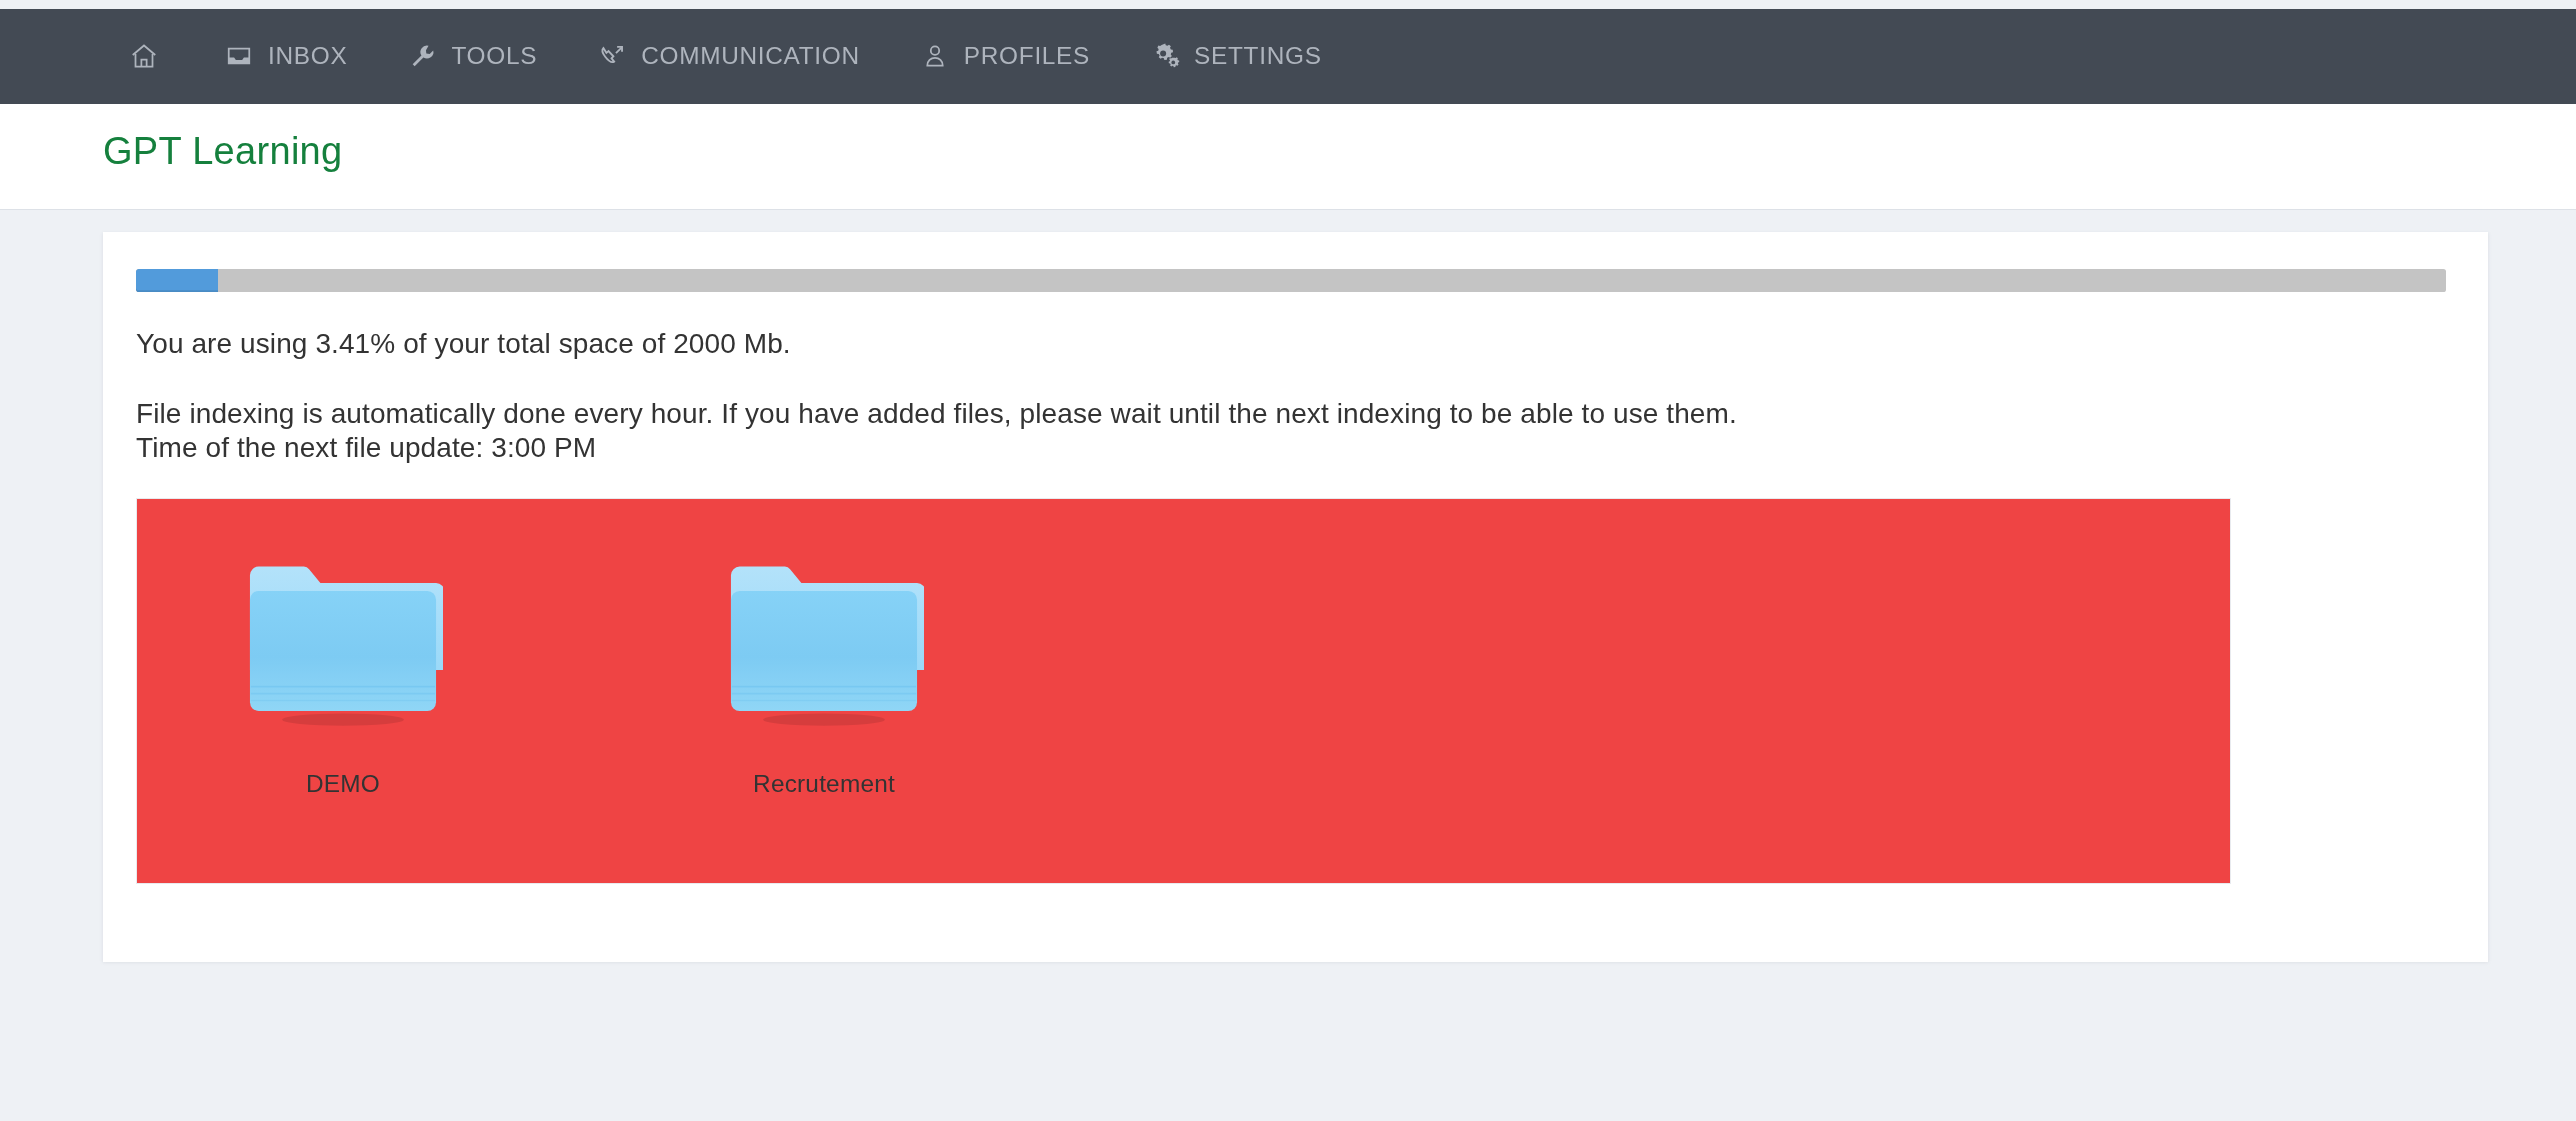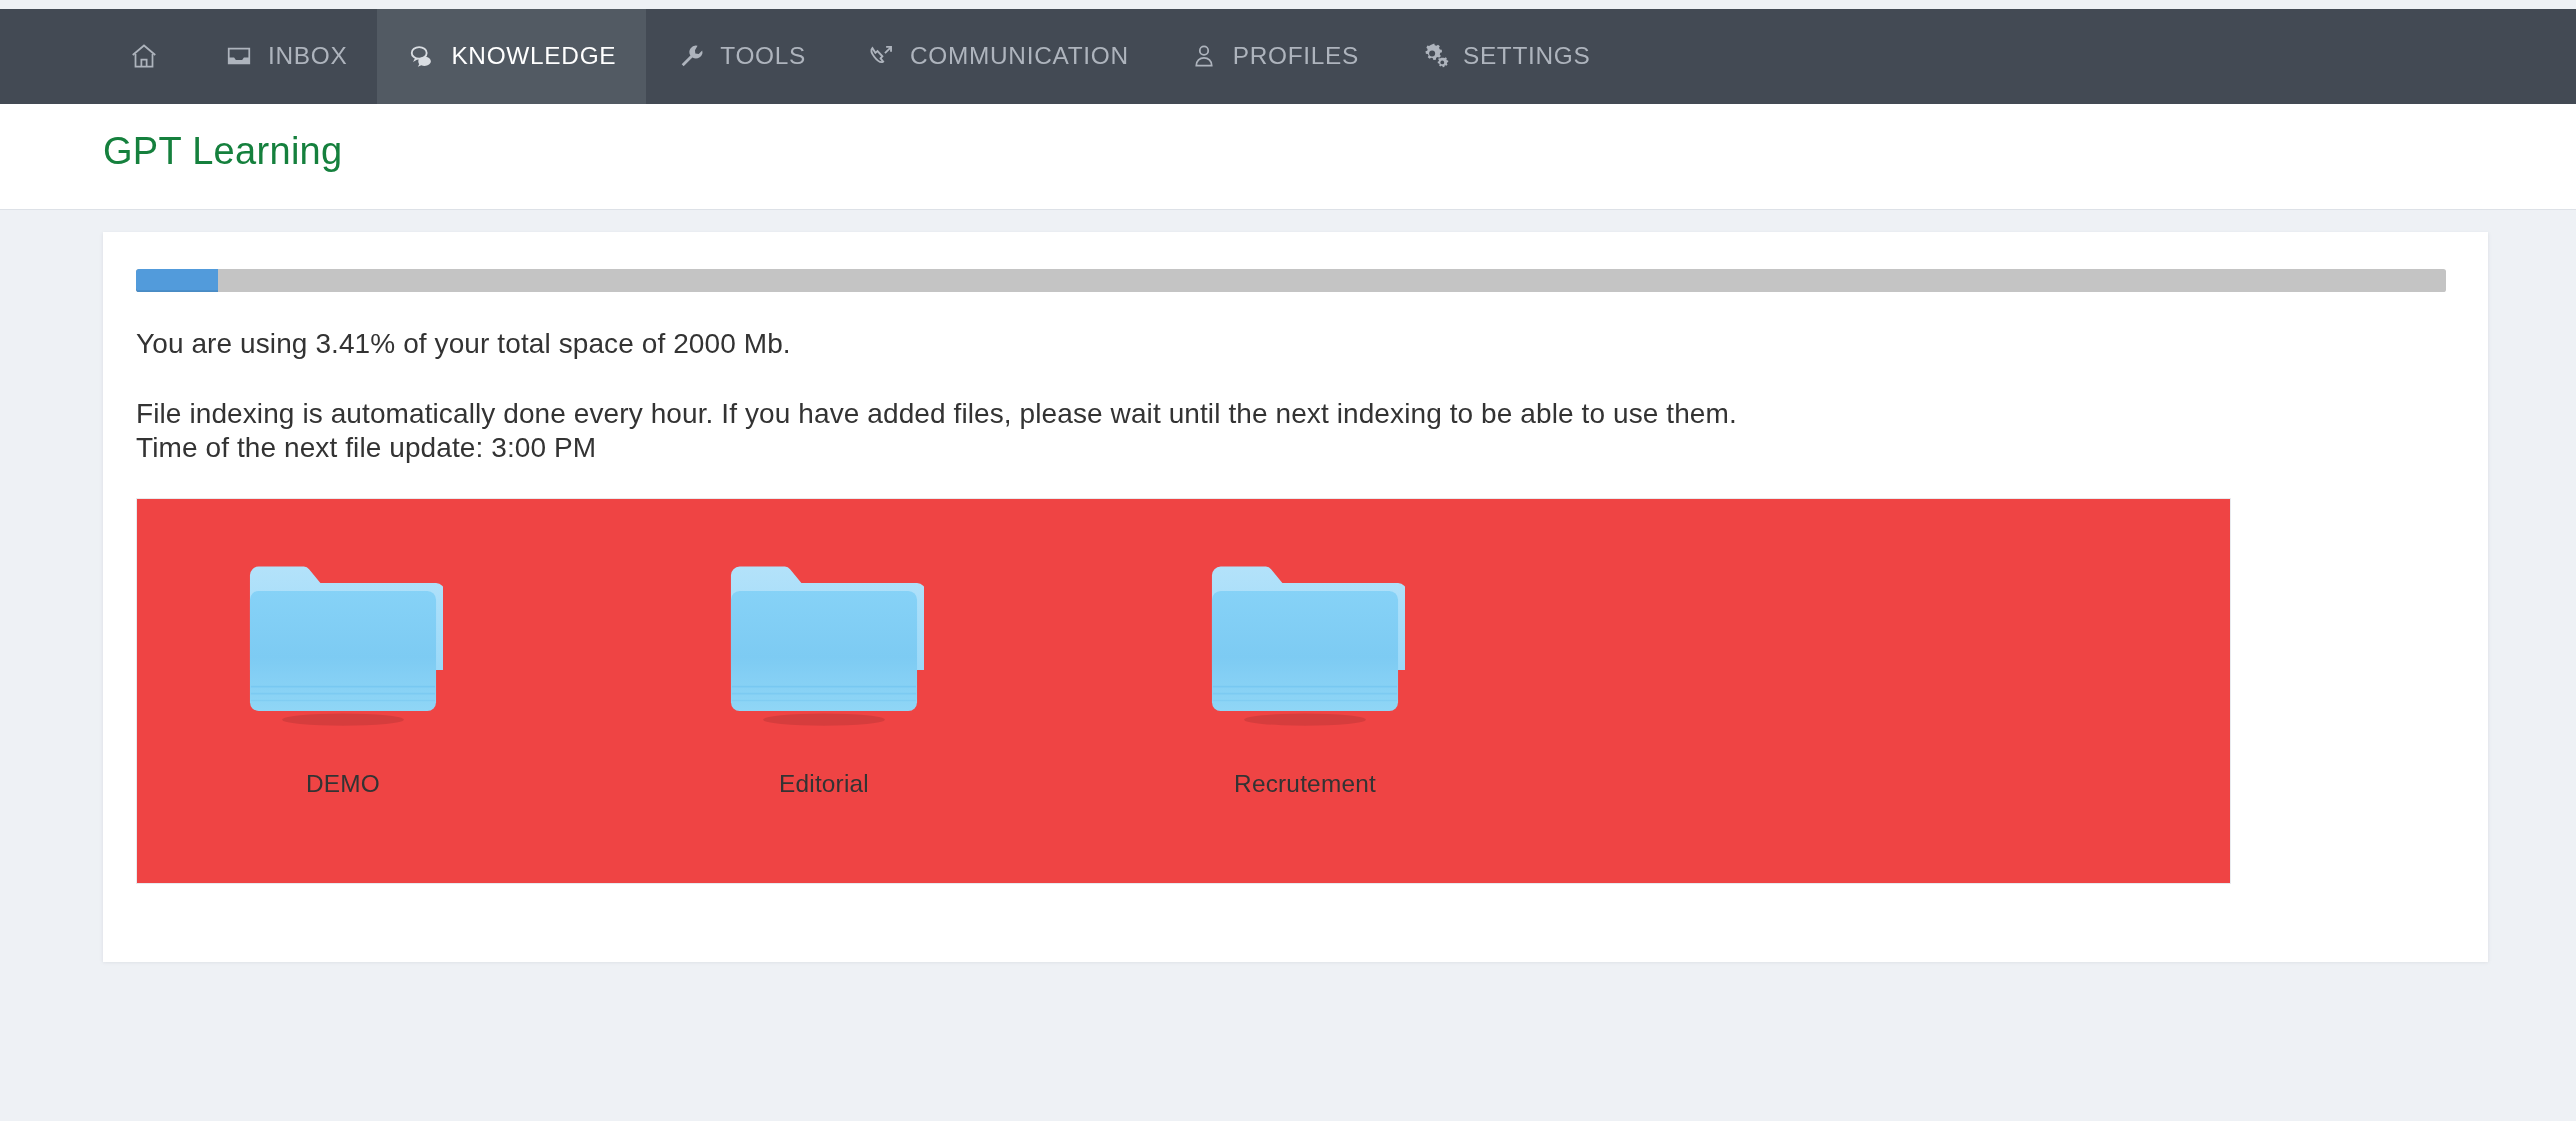--- a/index.html
+++ b/index.html
@@ -157,30 +157,20 @@
     <span class="nico">
       <svg width="28" height="28" viewBox="0 0 24 24">
         <path d="M3.2 5.6h17.6v12.8H3.2z" fill="none" stroke="#aeb4bd" stroke-width="1.5" rx="1"></path>
         <path d="M3.2 13.2h4.6l1.5 2.2h5.4l1.5-2.2h4.6v5.2H3.2z" fill="#aeb4bd"></path>
       </svg>
     </span>
     <span>INBOX</span>
   </div>
 
 
-  <div class="nav-item active">
-    <span class="nico">
-      <svg width="28" height="28" viewBox="0 0 24 24">
-        <ellipse cx="9.6" cy="9.4" rx="6.4" ry="5" fill="none" stroke="#d9dde2" stroke-width="1.6"></ellipse>
-        <path d="M6.2 13.4 4.3 17.2l4.4-2.6z" fill="#d9dde2"></path>
-        <path d="M14.2 12.6c3 0 5.4 1.8 5.4 4s-2.4 4-5.4 4c-1 0-2-.2-2.8-.6l-3 1.2 1.2-2.2c-.5-.7-.8-1.5-.8-2.4 0-2.2 2.4-4 5.4-4z" fill="#d9dde2"></path>
-      </svg>
-    </span>
-    <span>KNOWLEDGE</span>
-  </div>
 
   <div class="nav-item">
     <span class="nico">
       <svg width="28" height="28" viewBox="0 0 24 24">
         <path d="M17.6 3.2a5.6 5.6 0 0 0-6.1 8.4L4 19.1l1.7 1.7 7.5-7.5a5.6 5.6 0 0 0 8.4-6.1l-3 3-2.9-.3-.3-2.9z" fill="#aeb4bd"></path>
       </svg>
     </span>
     <span>TOOLS</span>
   </div>
 
@@ -256,33 +246,20 @@
             <path d="M8 30 a10 10 0 0 1 10-10 h52 a8 8 0 0 1 6 3 l13 16 h133 a10 10 0 0 1 10 10 v90 h-224 z" fill="url(#fb1)"></path>
             <path d="M8 58 a10 10 0 0 1 10-10 h194 a10 10 0 0 1 10 10 v118 a10 10 0 0 1 -10 10 h-194 a10 10 0 0 1 -10 -10 z" fill="url(#ff1)"></path>
             <path d="M9 158 h212" stroke="#6cc2ef" stroke-width="2" opacity="0.55"></path>
             <path d="M9 166 h212" stroke="#6cc2ef" stroke-width="2" opacity="0.45"></path>
             <path d="M9 174 h212" stroke="#6cc2ef" stroke-width="2" opacity="0.35"></path>
           </svg>
         </span>
         <span class="folder-label">DEMO</span>
       </div>
 
-      <div class="folder-item">
-        <span class="folder-icon">
-          <svg viewBox="0 0 230 210" width="200" height="183">
-            <ellipse cx="115" cy="196" rx="70" ry="7" fill="#000" opacity="0.10"></ellipse>
-            <path d="M8 30 a10 10 0 0 1 10-10 h52 a8 8 0 0 1 6 3 l13 16 h133 a10 10 0 0 1 10 10 v90 h-224 z" fill="url(#fb1)"></path>
-            <path d="M8 58 a10 10 0 0 1 10-10 h194 a10 10 0 0 1 10 10 v118 a10 10 0 0 1 -10 10 h-194 a10 10 0 0 1 -10 -10 z" fill="url(#ff1)"></path>
-            <path d="M9 158 h212" stroke="#6cc2ef" stroke-width="2" opacity="0.55"></path>
-            <path d="M9 166 h212" stroke="#6cc2ef" stroke-width="2" opacity="0.45"></path>
-            <path d="M9 174 h212" stroke="#6cc2ef" stroke-width="2" opacity="0.35"></path>
-          </svg>
-        </span>
-        <span class="folder-label">Editorial</span>
-      </div>
 
       <div class="folder-item">
         <span class="folder-icon">
           <svg viewBox="0 0 230 210" width="200" height="183">
             <ellipse cx="115" cy="196" rx="70" ry="7" fill="#000" opacity="0.10"></ellipse>
             <path d="M8 30 a10 10 0 0 1 10-10 h52 a8 8 0 0 1 6 3 l13 16 h133 a10 10 0 0 1 10 10 v90 h-224 z" fill="url(#fb1)"></path>
             <path d="M8 58 a10 10 0 0 1 10-10 h194 a10 10 0 0 1 10 10 v118 a10 10 0 0 1 -10 10 h-194 a10 10 0 0 1 -10 -10 z" fill="url(#ff1)"></path>
             <path d="M9 158 h212" stroke="#6cc2ef" stroke-width="2" opacity="0.55"></path>
             <path d="M9 166 h212" stroke="#6cc2ef" stroke-width="2" opacity="0.45"></path>
             <path d="M9 174 h212" stroke="#6cc2ef" stroke-width="2" opacity="0.35"></path>

